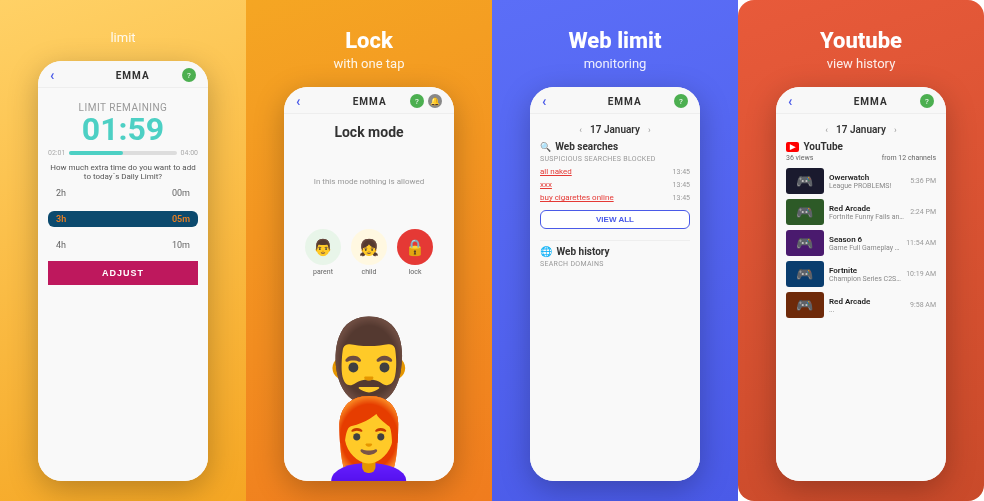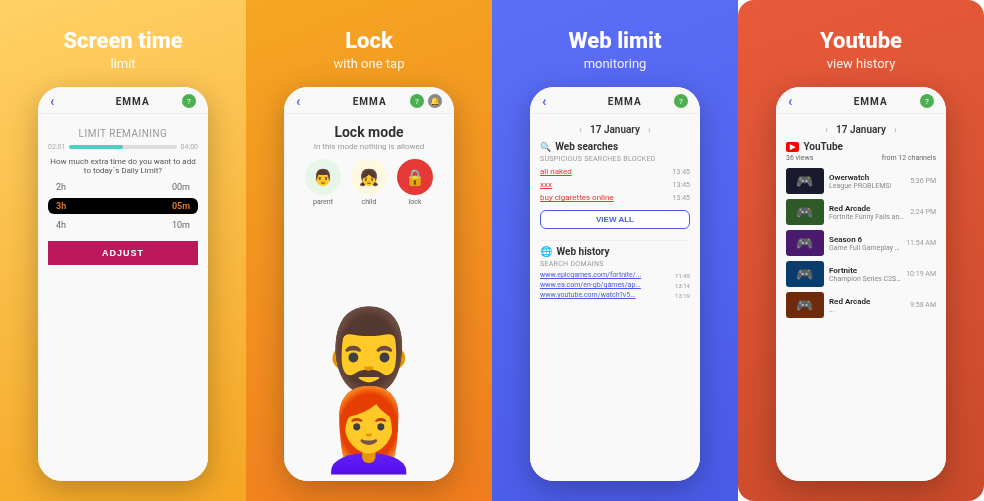--- a/index.html
+++ b/index.html
@@ -132,33 +132,33 @@
     }
     .add-time-text {
       font-size: 8px;
       color: #555;
       text-align: center;
       margin: 6px 0 4px;
     }
     .time-options {
       display: flex;
       flex-direction: column;
-      gap: 3px;
+      gap: 10px;
     }
     .time-row {
       display: flex;
       justify-content: space-between;
       align-items: center;
       padding: 3px 8px;
       border-radius: 6px;
       font-size: 9px;
       color: #666;
     }
     .time-row.selected {
-      background: #000000;
+      background: #0c4a6e;
       color: #e67e22;
       font-weight: 600;
     }
     .adjust-btn {
       background: #be185d;
       color: white;
       border: none;
       border-radius: 0;
       padding: 7px 0;
       width: 100%;
@@ -363,33 +363,33 @@
       color: #999;
       flex-shrink: 0;
     }
 
     .globe-icon { font-size: 10px; }
   </style>
 </head>
 <body>
 
 <div class="panel panel-1">
-  <div class="panel-title">Screen time</div>
   <div class="panel-subtitle">limit</div>
   <div class="phone">
     <div class="phone-status-bar">
       <span class="phone-back-arrow">‹</span>
       <span class="phone-name">EMMA</span>
       <div class="phone-icons">
         <div class="phone-icon-circle">?</div>
       </div>
     </div>
     <div class="phone-content">
       <div class="timer-section">
         <div class="limit-label">LIMIT REMAINING</div>
+        <div class="timer-display">01:59</div>
         <div class="timer-bar-row">
           <span>02:01</span>
           <div class="timer-bar">
             <div class="timer-bar-fill"></div>
           </div>
           <span>04:00</span>
         </div>
       </div>
       <div class="add-time-text">How much extra time do you want to add to today´s Daily Limit?</div>
       <div class="time-options">
@@ -416,21 +416,21 @@
   <div class="panel-subtitle">with one tap</div>
   <div class="phone">
     <div class="phone-status-bar">
       <span class="phone-back-arrow">‹</span>
       <span class="phone-name">EMMA</span>
       <div class="phone-icons">
         <div class="phone-icon-circle">?</div>
         <div class="phone-icon-circle" style="background:#888">🔔</div>
       </div>
     </div>
-    <div class="phone-content" style="display:flex;flex-direction:column;align-items:center;">
+    <div class="phone-content" style="display:flex;flex-direction:column;align-items:center;gap:35px;">
       <div class="lock-title">Lock mode</div>
       <div class="lock-subtitle">In this mode nothing is allowed</div>
       <div class="lock-icons-row">
         <div class="lock-icon-item">
           <div class="lock-icon-circle" style="background:#e8f5e9;">
             <span>👨</span>
           </div>
           <span class="lock-icon-label">parent</span>
         </div>
         <div class="lock-icon-item">
@@ -489,34 +489,20 @@
           <span class="search-time">13:45</span>
         </div>
       </div>
       <button class="view-all-btn">VIEW ALL</button>
       <div class="section-divider"></div>
       <div class="section-header">
         <span class="globe-icon">🌐</span>
         <span class="section-title">Web history</span>
       </div>
       <div class="blocked-label">SEARCH DOMAINS</div>
-      <div>
-        <div class="history-item">
-          <span class="history-url">www.epicgames.com/fortnite/...</span>
-          <span class="history-time">11:45</span>
-        </div>
-        <div class="history-item">
-          <span class="history-url">www.ea.com/en-gb/games/ap...</span>
-          <span class="history-time">13:14</span>
-        </div>
-        <div class="history-item">
-          <span class="history-url">www.youtube.com/watch?v5...</span>
-          <span class="history-time">13:19</span>
-        </div>
-      </div>
     </div>
   </div>
 </div>
 
 <div class="panel panel-4">
   <div class="panel-title">Youtube</div>
   <div class="panel-subtitle">view history</div>
   <div class="phone">
     <div class="phone-status-bar">
       <span class="phone-back-arrow">‹</span>

